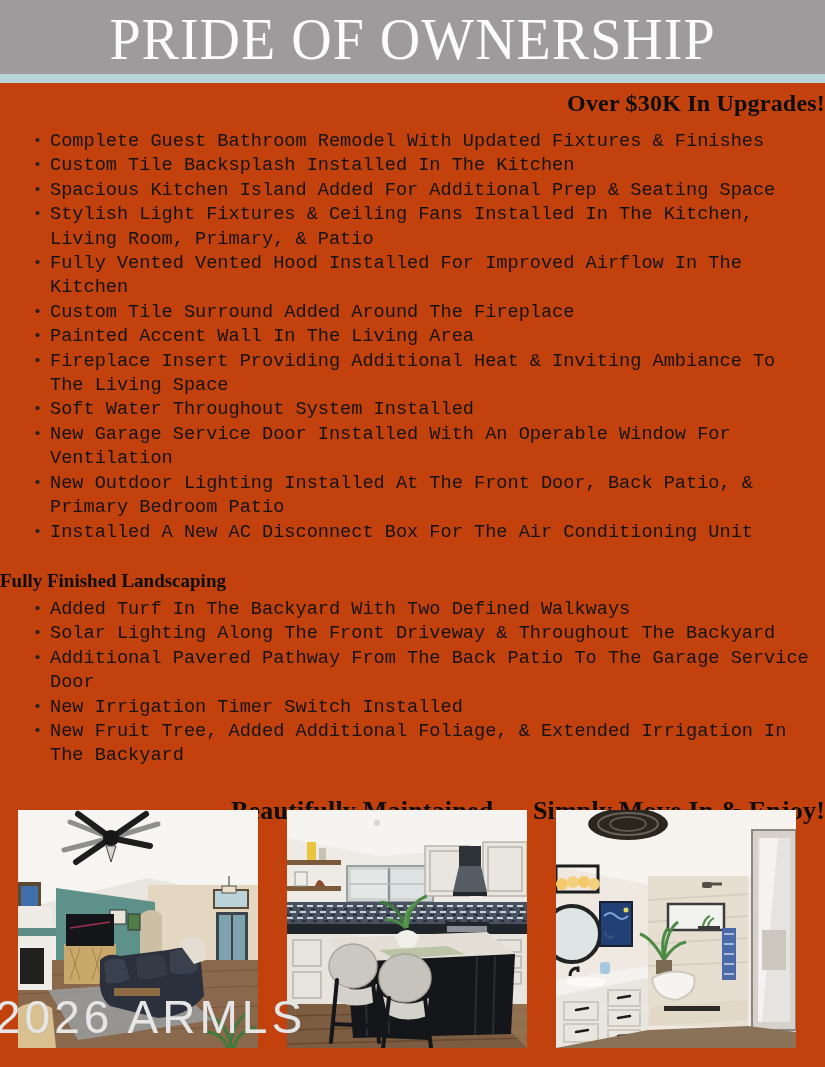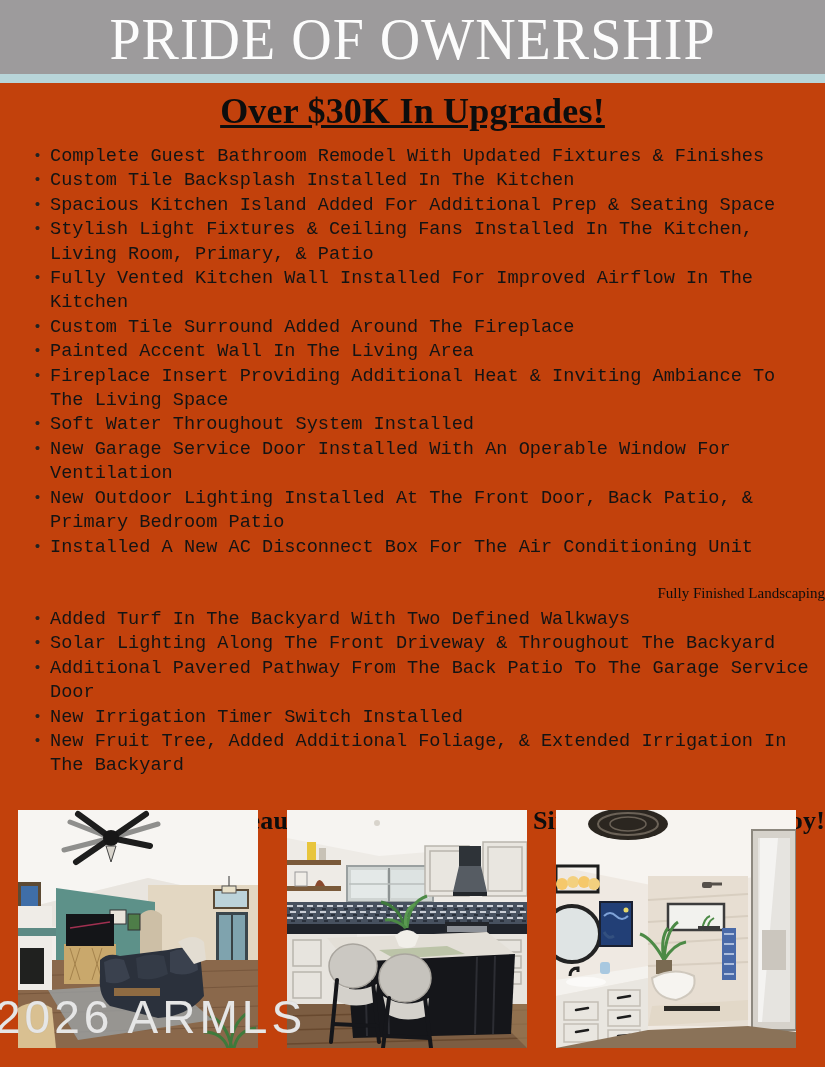--- a/index.html
+++ b/index.html
@@ -14,36 +14,36 @@
     height:74px; background:#9d9b9c;
     display:flex; align-items:center; justify-content:center;
   }
   .banner h1 {
     font-family:"Liberation Serif", serif; font-weight:400;
     font-size:56px; line-height:1; letter-spacing:1px; color:#fcfcfc;
     white-space:nowrap; transform:scaleY(1.04); margin-top:4px;
   }
   .accent-strip { height:9px; background:#b8d5d9; }
   .subtitle {
-    margin-top:7px; text-align:center;
-    font-size:36px; font-weight:700; letter-spacing:0.2px; color:#0d0d0d;text-decoration:underline;
+    margin-top:7px; text-align:right;
+    font-size:24px; font-weight:700; letter-spacing:0.2px; color:#0d0d0d;
   }
   
   ul.bullets { list-style:none; margin:13px 10px 0 31px;font-family:Liberation Mono, monospace; }
   ul.bullets li {
     position:relative; padding-left:19px;
     font-size:18.6px; line-height:24.4px; color:#141414;
   }
   ul.bullets li::before {
     content:"\2022"; position:absolute; left:2px; top:0;
     font-size:15px; line-height:24.4px; color:#222;
   }
   .sub-heading {
-    margin-top:25px; text-align:right;
-    font-size:15px; font-weight:400; color:#0d0d0d;
+    margin-top:25px; text-align:left;
+    font-size:19px; font-weight:700; color:#0d0d0d;
   }
   ul.bullets.second { margin-top:6px; }
   .headline {
     margin-top:27px; text-align:right;
     font-size:26px; font-weight:700; letter-spacing:0.2px; color:#0d0d0d;
   }
   
   .photos {
     position:absolute; left:0; top:810px; width:825px; height:238px;
     display:flex; padding-left:18px; gap:29px;
@@ -71,21 +71,21 @@
   </header>
   <div class="accent-strip"></div>
 
   <h2 class="subtitle">Over $30K In Upgrades!</h2>
 
   <ul class="bullets">
     <li>Complete Guest Bathroom Remodel With Updated Fixtures &amp; Finishes</li>
     <li>Custom Tile Backsplash Installed In The Kitchen</li>
     <li>Spacious Kitchen Island Added For Additional Prep &amp; Seating Space</li>
     <li>Stylish Light Fixtures &amp; Ceiling Fans Installed In The Kitchen, Living Room, Primary, &amp; Patio</li>
-    <li>Fully Vented Kitchen Wall Installed For Improved Airflow In The Kitchen</li>
+    <li>Fully Vented Vented Hood Installed For Improved Airflow In The Kitchen</li>
     <li>Custom Tile Surround Added Around The Fireplace</li>
     <li>Painted Accent Wall In The Living Area</li>
     <li>Fireplace Insert Providing Additional Heat &amp; Inviting Ambiance To The Living Space</li>
     <li>Soft Water Throughout System Installed</li>
     <li>New Garage Service Door Installed With An Operable Window For Ventilation</li>
     <li>New Outdoor Lighting Installed At The Front Door, Back Patio, &amp; Primary Bedroom Patio</li>
     <li>Installed A New AC Disconnect Box For The Air Conditioning Unit</li>
   </ul>
 
   <h3 class="sub-heading">Fully Finished Landscaping</h3>

